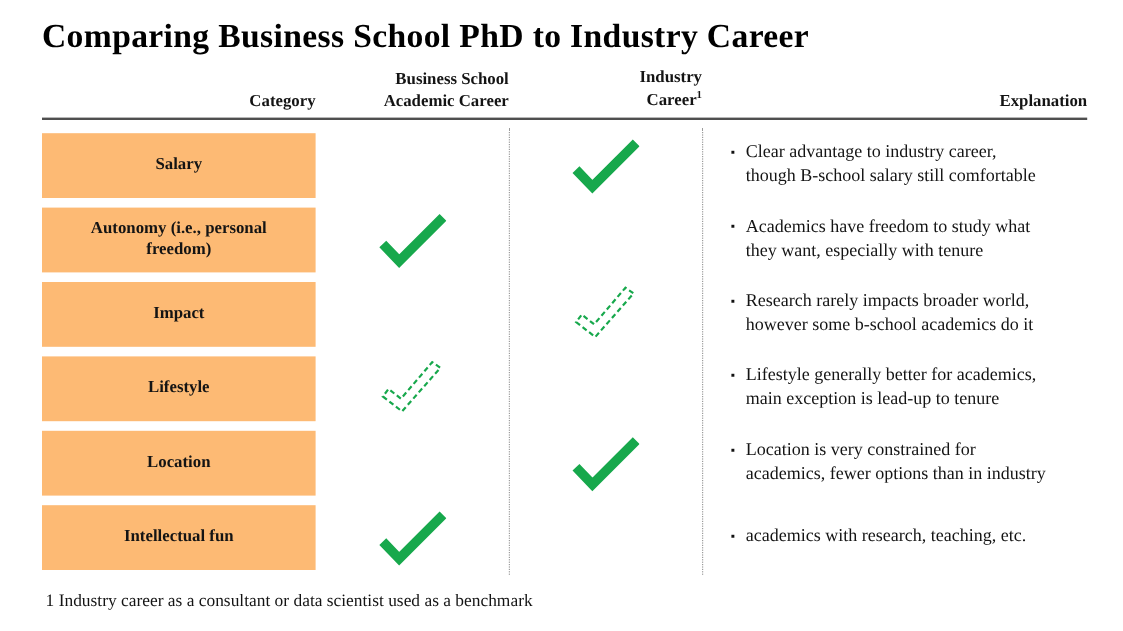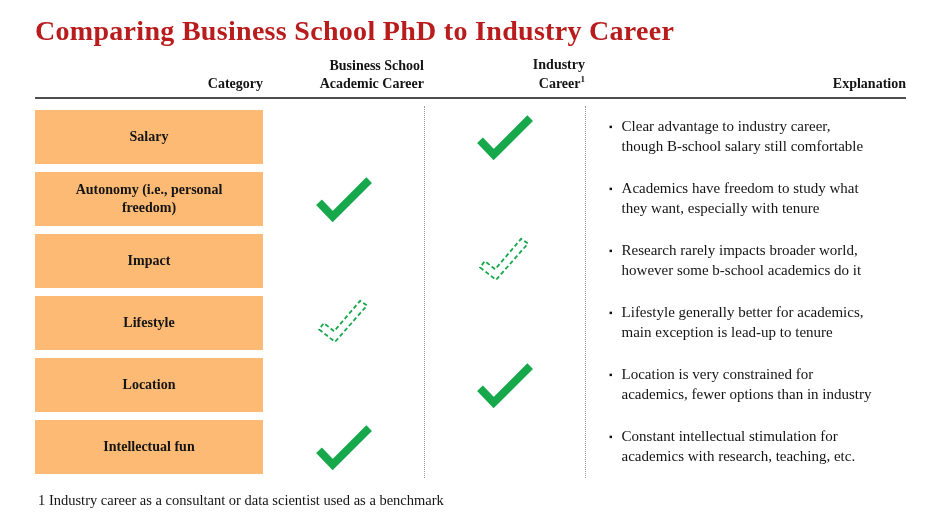--- a/index.html
+++ b/index.html
@@ -12,21 +12,21 @@
     font-family: "Liberation Serif", "DejaVu Serif", serif;
     color: #141414;
     padding: 0 30px 0 35px;
     overflow: hidden;
   }
   .title {
     padding-top: 15px;
     font-size: 28px;
     font-weight: bold;
     letter-spacing: 0.3px;
-    color: #b91c1c;
+    color: #000000;
   }
   .header-row {
     display: grid;
     grid-template-columns: 228px 161px 161px 1fr;
     align-items: end;
     margin-top: 9px;
     padding-bottom: 4px;
     border-bottom: 2px solid #4f4f4f;
   }
   .header-cell {
@@ -219,21 +219,20 @@
     </div>
     <div class="mark-cell">
           <svg width="57" height="47" viewBox="0 0 100 82">
             <path d="M7 46 L31 71 L95 7" fill="none" stroke="#17a84c" stroke-width="14"></path>
           </svg>
         </div>
     <div class="mark-cell"></div>
     <div class="expl-cell">
       <span class="bullet">▪</span>
       <span>
-            <div>Constant intellectual stimulation for</div>
             <div>academics with research, teaching, etc.</div>
           </span>
     </div>
   </div>
 </div>
 
   <div class="footnote">1 Industry career as a consultant or data scientist used as a benchmark</div>
 
 </div>
 

